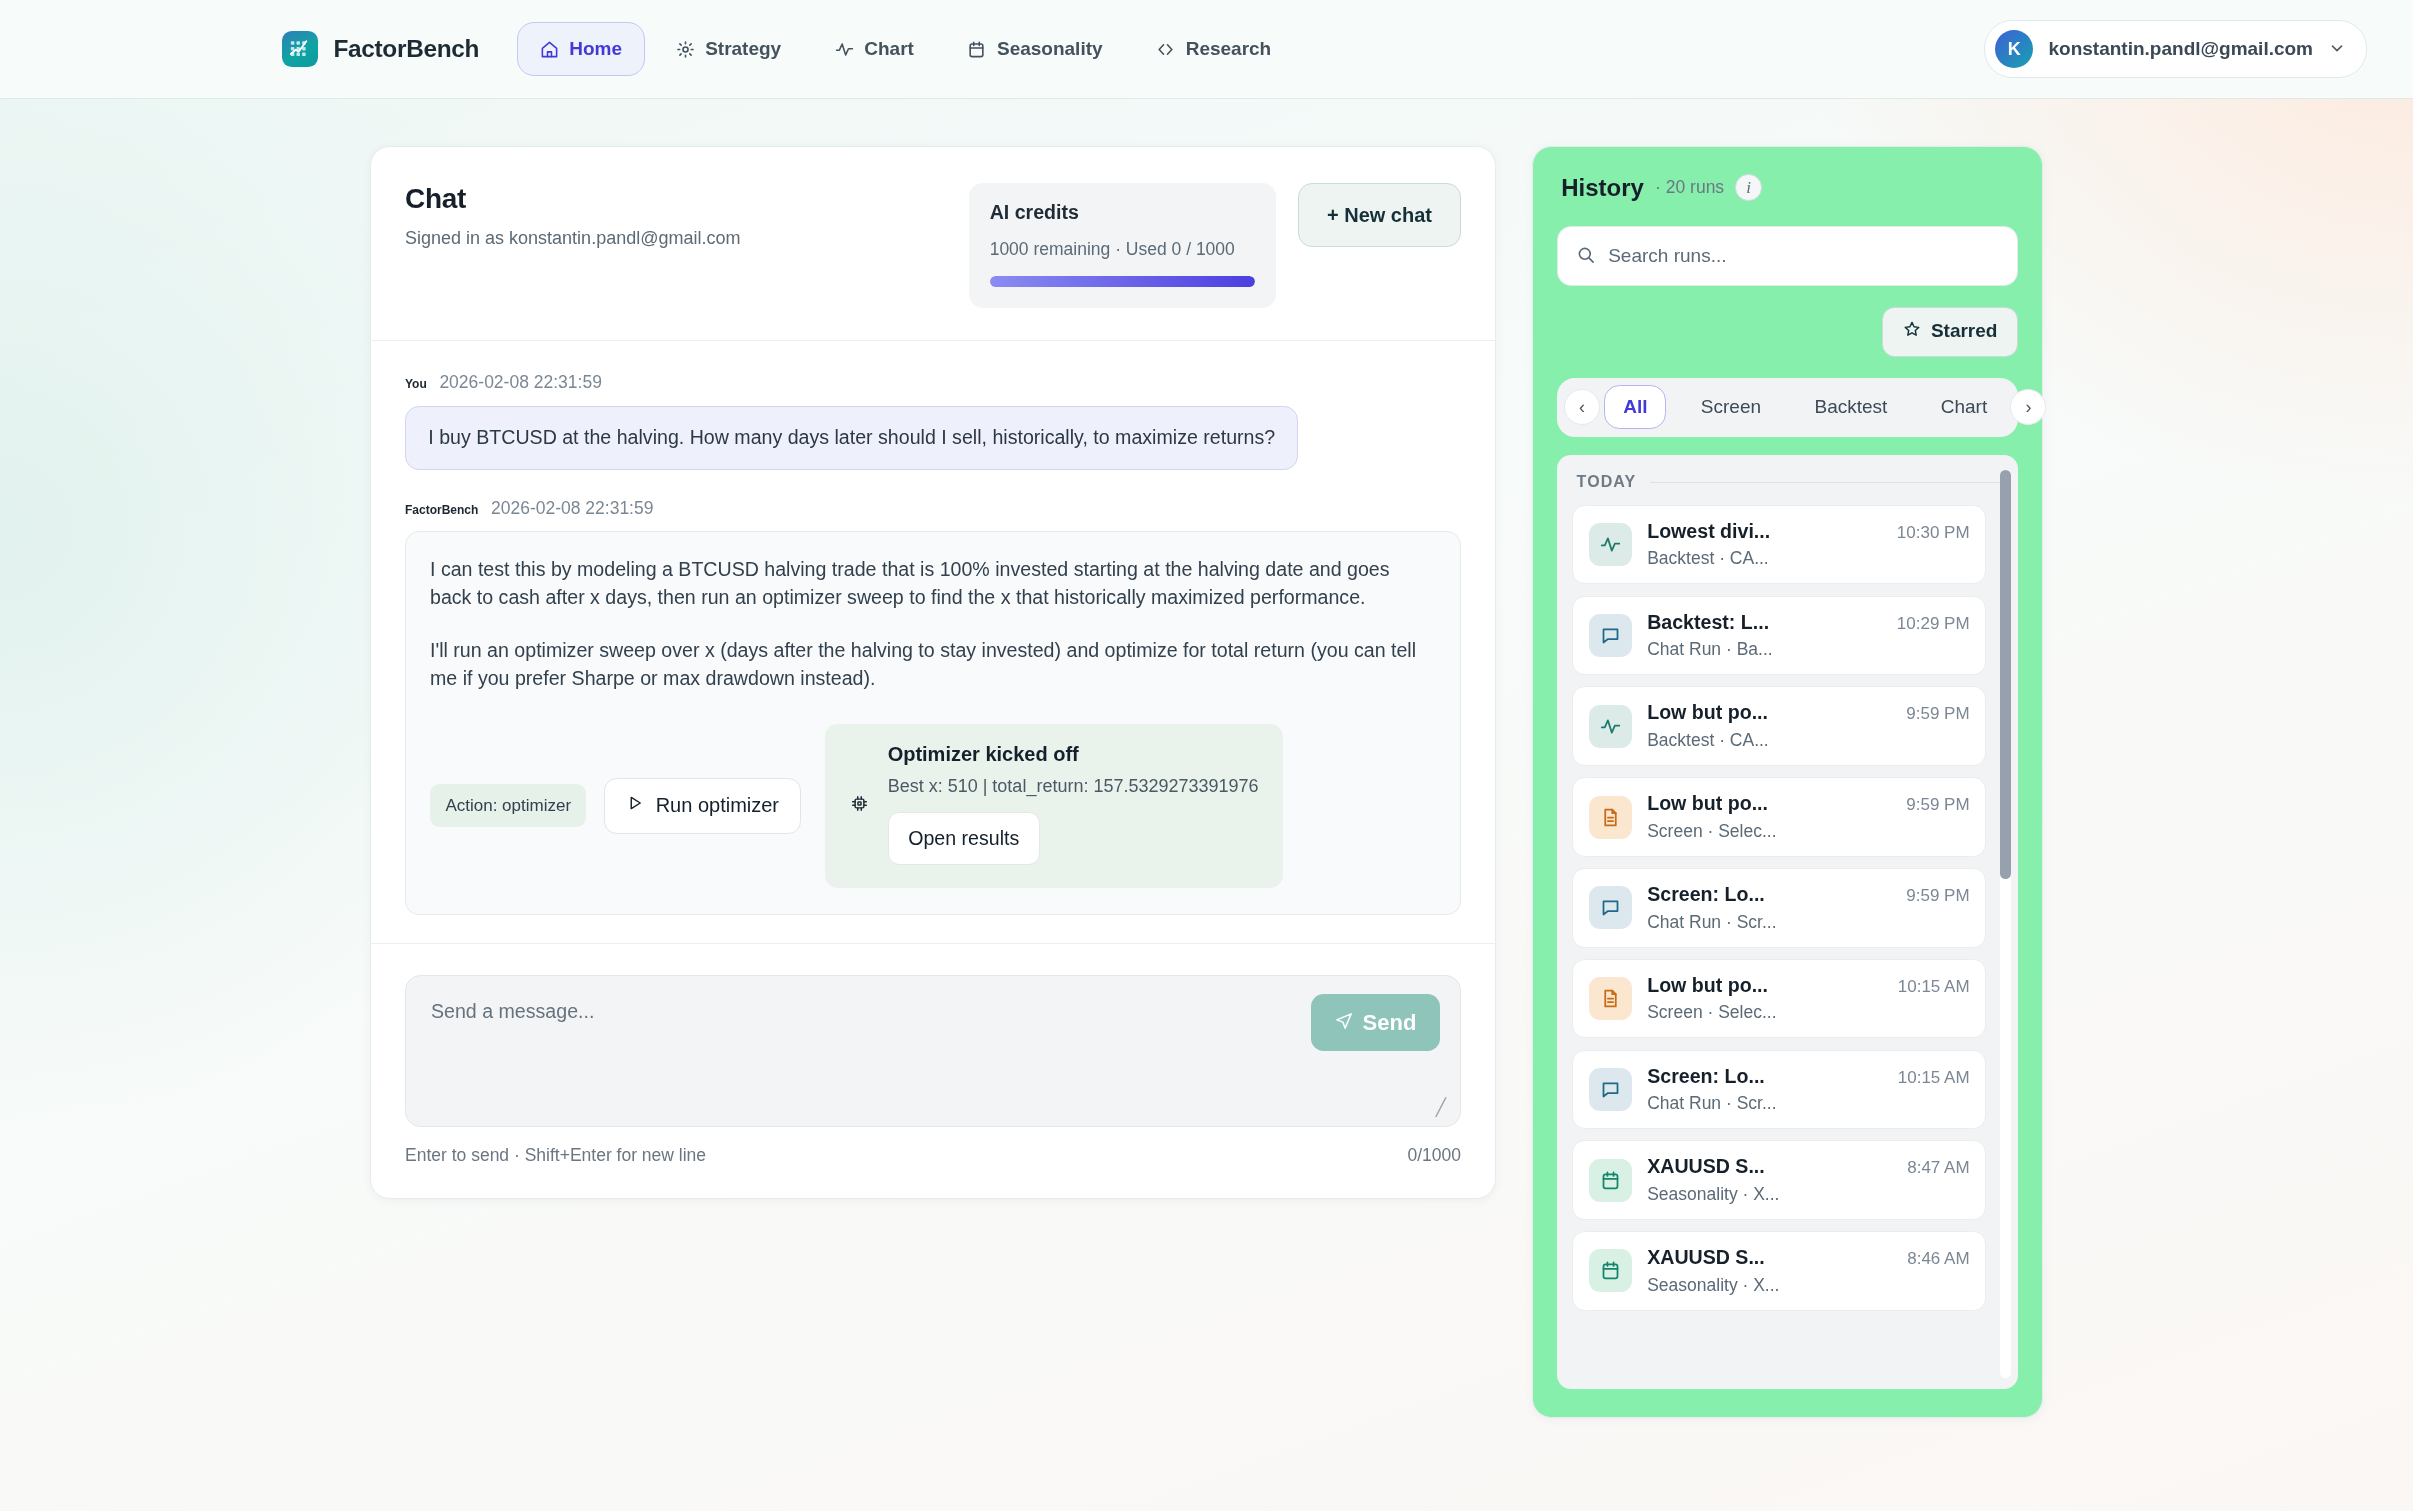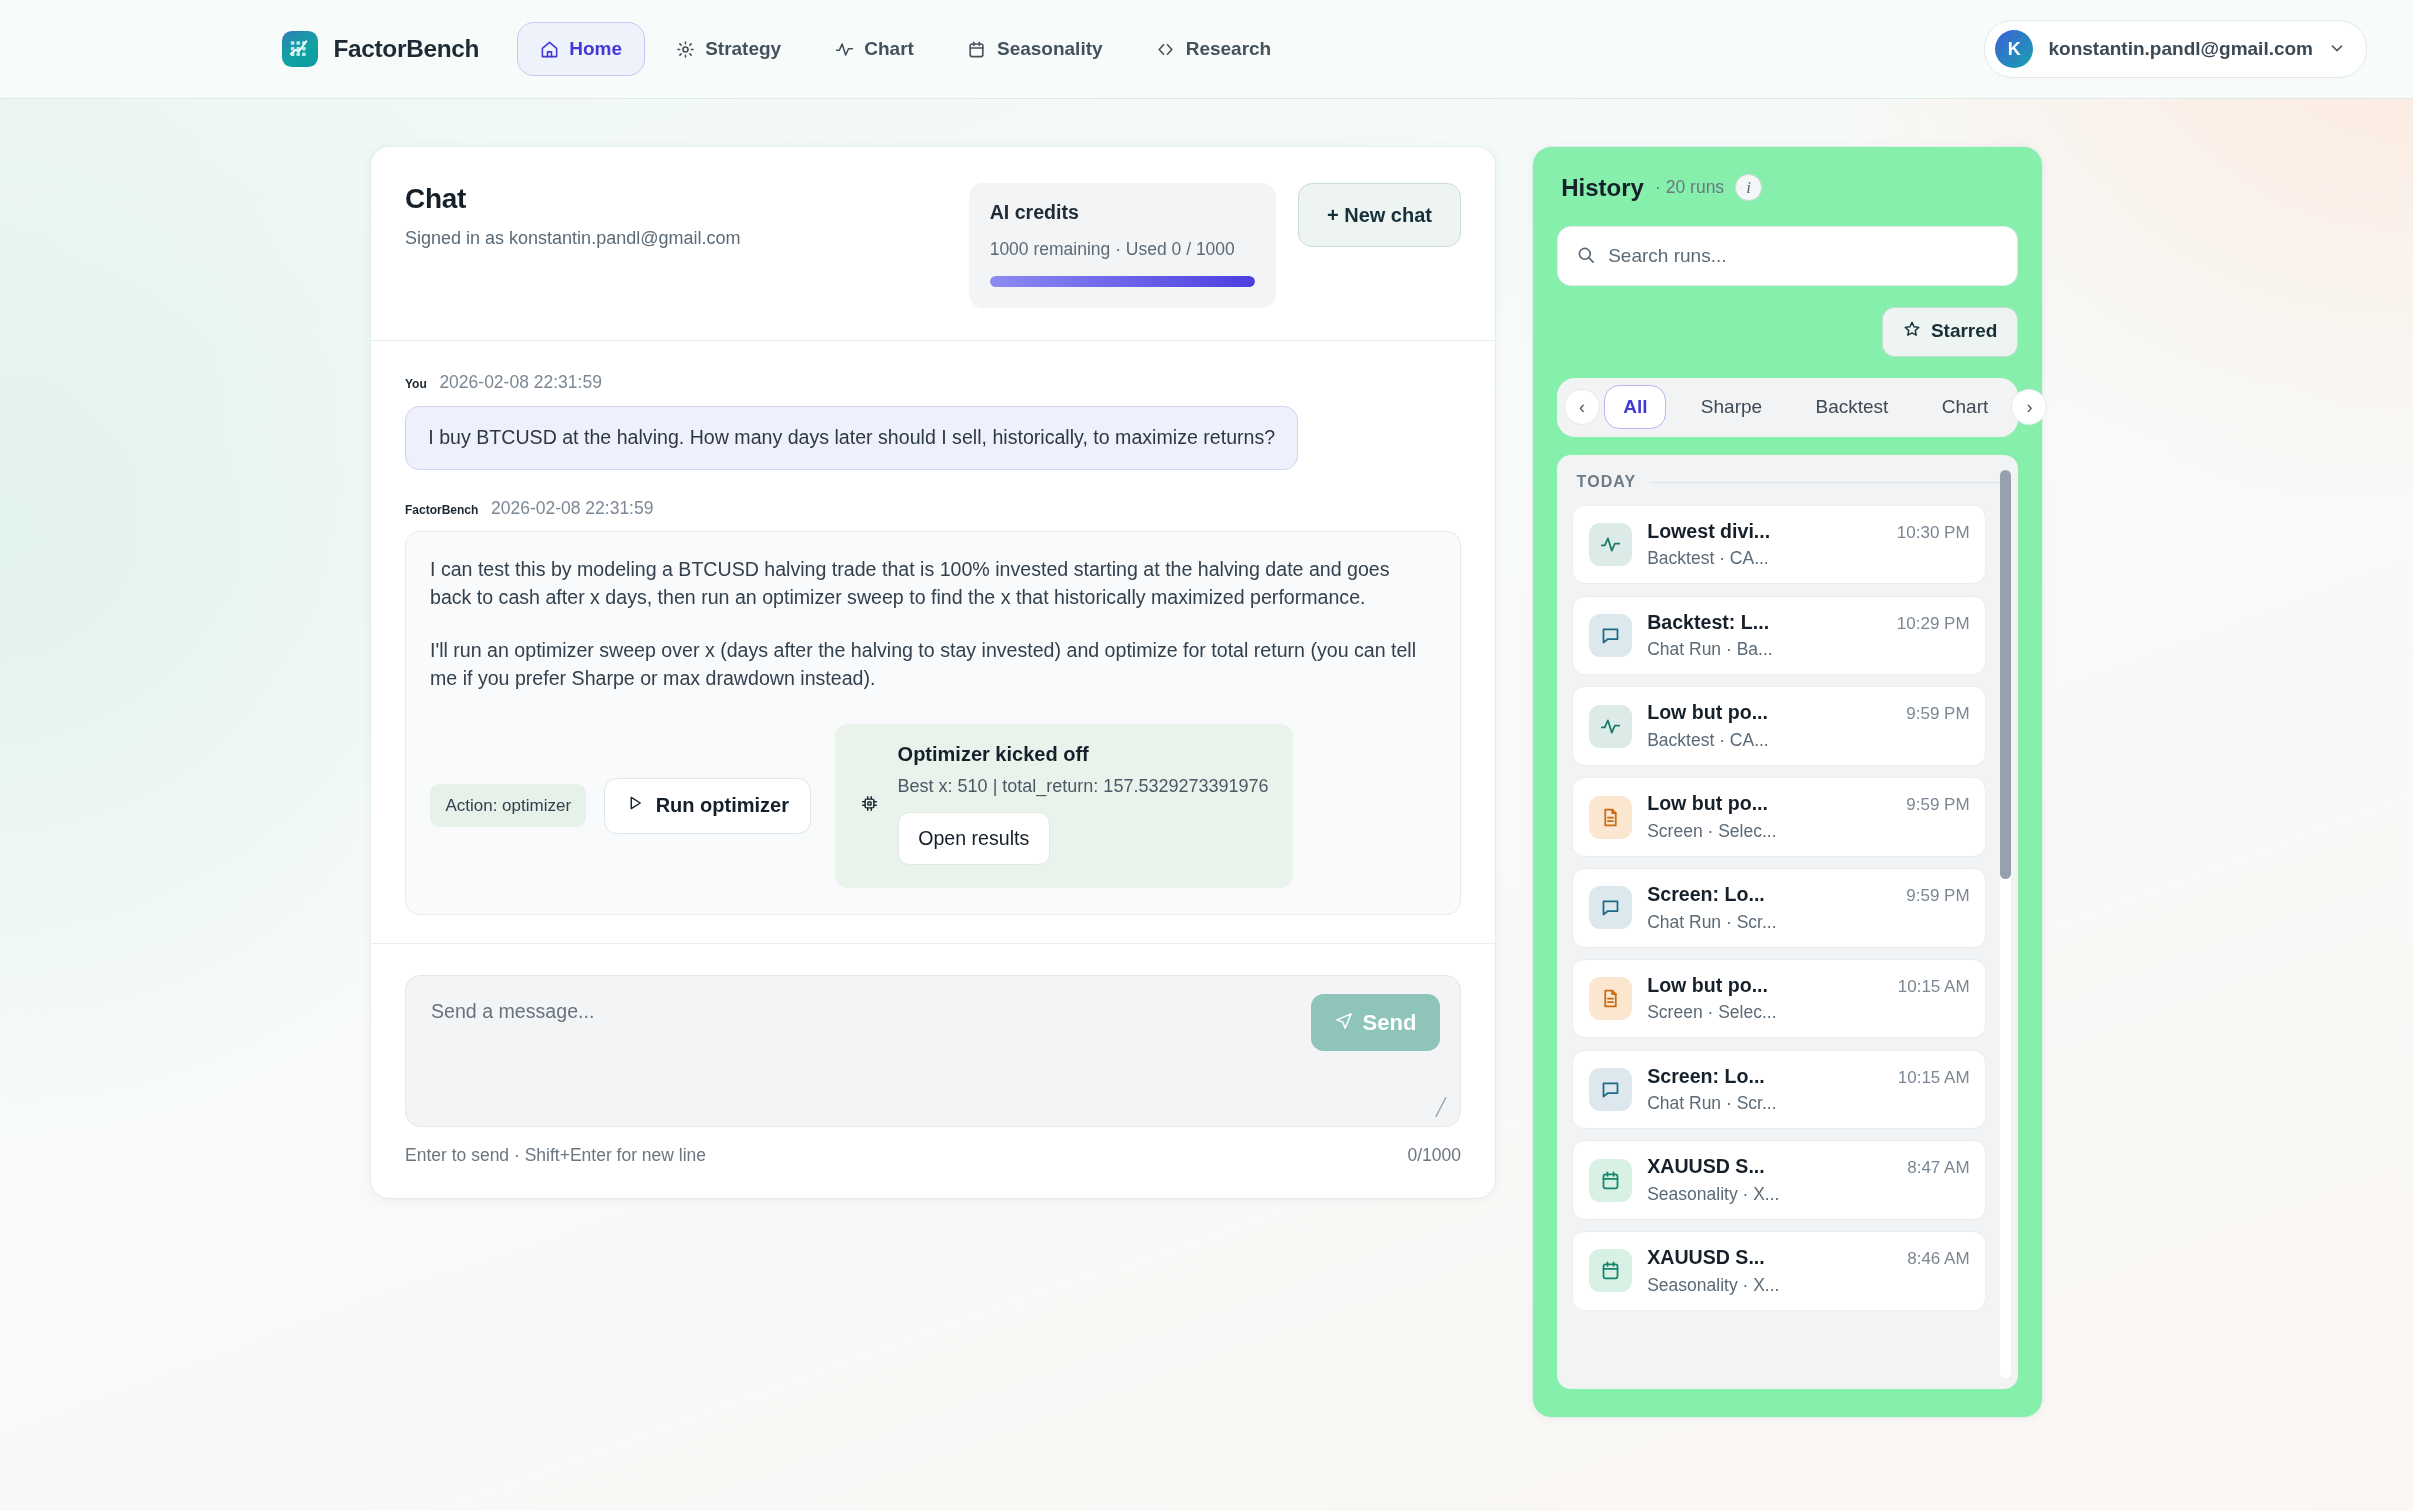--- a/index.html
+++ b/index.html
@@ -132,21 +132,21 @@
     display: flex; align-items: center; gap: 18px;
     margin-top: 31px;
   }
   #action-pill {
     background: #e6f1ea; border-radius: 9.8px;
     padding: 11.2px 15.4px; font-size: 17px; color: #33404d; white-space: nowrap;
   }
   #run-opt-btn {
     background: #ffffff; border: 0.7px solid #dfe5e9; border-radius: 12.6px;
     padding: 15.4px 21px; font-size: 20px; color: #14202b;
-    display: flex; align-items: center; gap: 11.2px; white-space: nowrap; font-weight: bold;
+    display: flex; align-items: center; gap: 11.2px; white-space: nowrap;
   }
   #opt-result {
     background: #e9f3ec; border-radius: 12.6px;
     padding: 19.6px 24px 22.3px 24px;
     display: flex; align-items: center; gap: 18px;
     margin-left: 5.6px;
   }
   #opt-result-body { }
   #opt-title { font-size: 20px; font-weight: bold; color: #14202b; }
   #opt-detail { font-size: 18px; color: #4b5965; margin-top: 9.8px; }
@@ -481,21 +481,21 @@
           </svg>
         </span>
         <span>Starred</span>
       </div>
     </div>
 
     <div id="filter-bar">
       <div class="arrow-btn">‹</div>
       <div id="filter-tabs">
         <div class="filter-tab active">All</div>
-        <div class="filter-tab">Sharpe</div>
+        <div class="filter-tab">Screen</div>
         <div class="filter-tab">Backtest</div>
         <div class="filter-tab">Chart</div>
       </div>
       <div class="arrow-btn">›</div>
     </div>
 
     <div id="runs-panel">
 
       <div id="today-row">
         <span id="today-label">TODAY</span>

